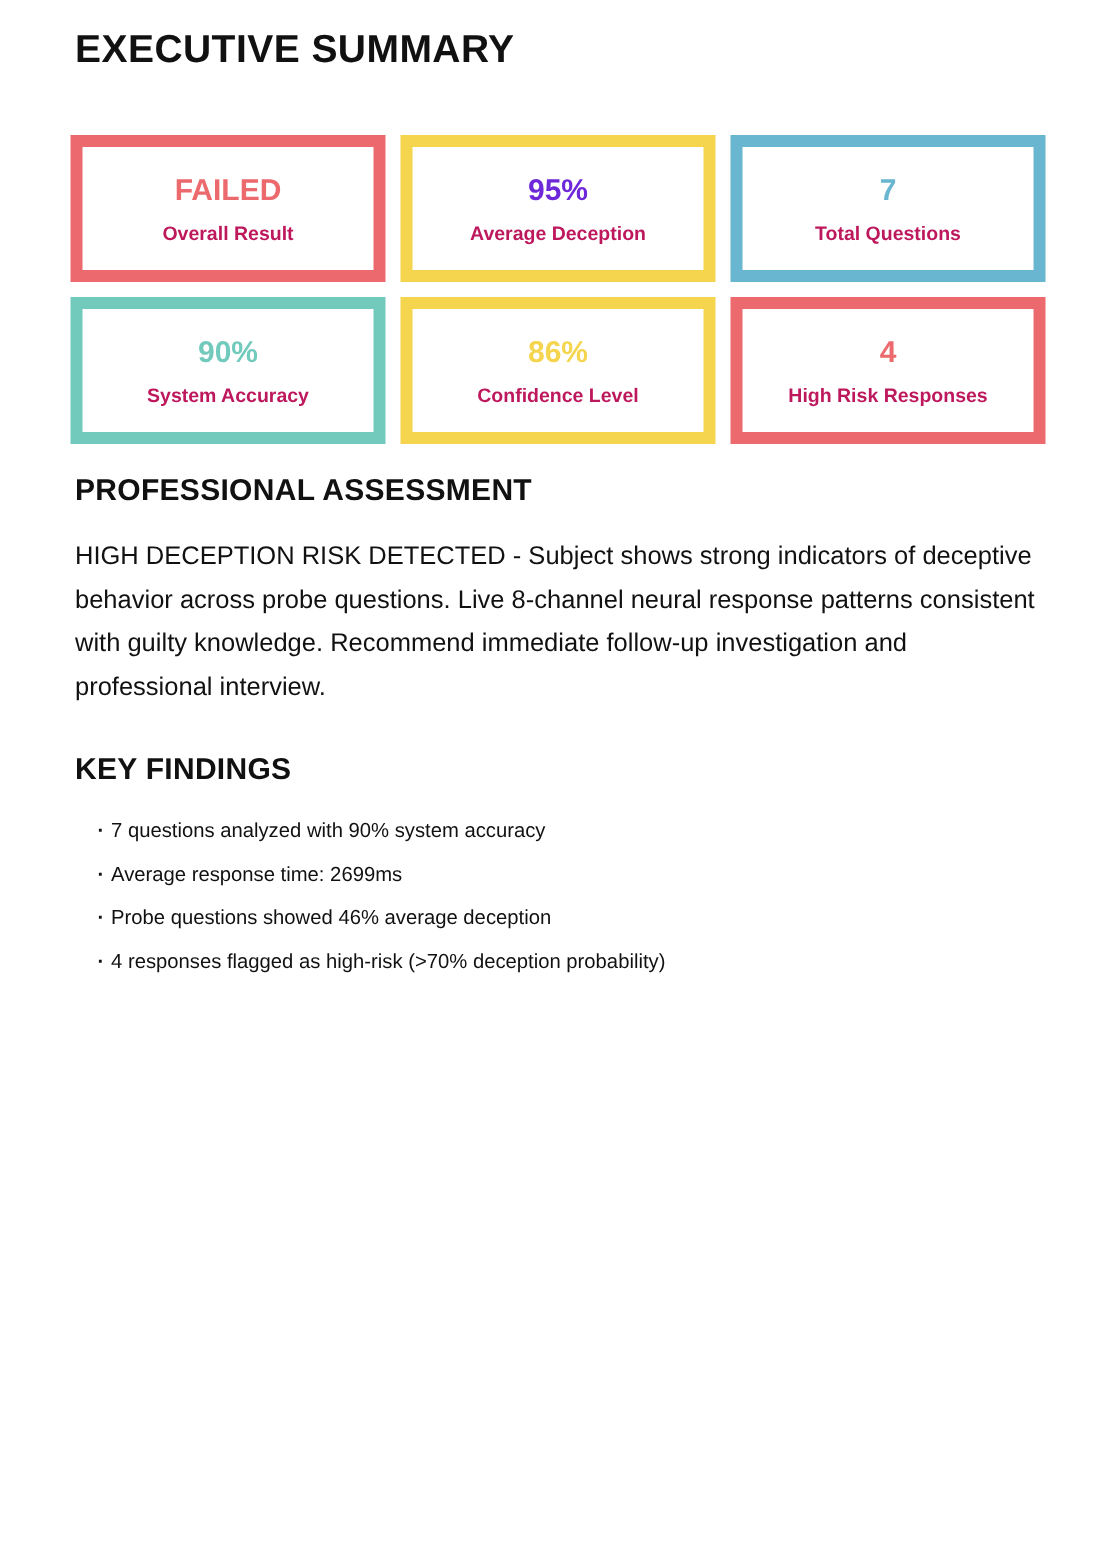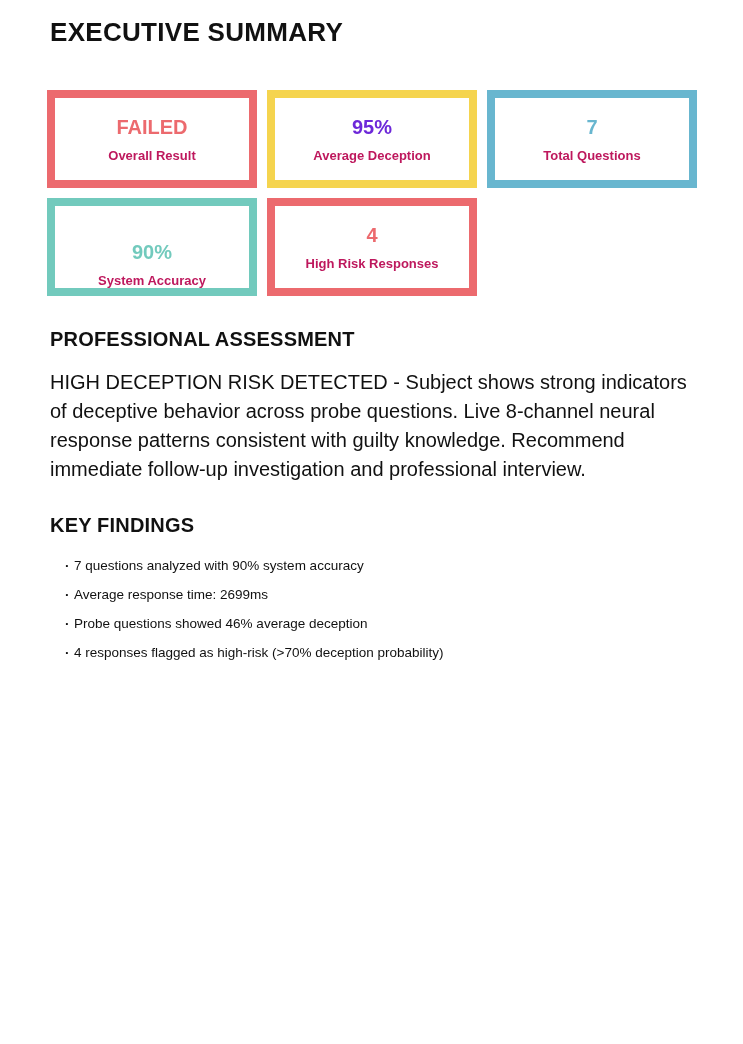--- a/index.html
+++ b/index.html
@@ -54,25 +54,25 @@
     font-weight: bold;
     color: #be185d;
   }
   .section-heading {
     margin: 0 0 0 3px;
     font-size: 20px;
     font-weight: bold;
     letter-spacing: 0.2px;
     color: #111111;
   }
-  .assessment-heading { margin-top: 32px; }
+  .assessment-heading { margin-top: 20px; }
   .assessment-body {
     margin: 17px 0 0 3px;
     width: 648px;
-    font-size: 20px;
+    font-size: 17px;
     line-height: 29px;
     font-weight: normal;
     color: #111111;
   }
   .findings-heading { margin-top: 30px; }
   .findings-list {
     list-style: none;
     margin: 21px 0 0 3px;
     padding: 0;
   }
@@ -114,23 +114,27 @@
         <div class="stat-label">Overall Result</div>
       </div>
       <div class="stat-card" style="border-color: rgb(245, 212, 78);">
         <div class="stat-value" style="color: #6d28d9;">95%</div>
         <div class="stat-label">Average Deception</div>
       </div>
       <div class="stat-card" style="border-color: rgb(104, 182, 207);">
         <div class="stat-value" style="color: rgb(104, 182, 207);">7</div>
         <div class="stat-label">Total Questions</div>
       </div>
-      <div class="stat-card" style="border-color: rgb(114, 202, 189); justify-content: flex-end;">
+      <div class="stat-card" style="border-color: rgb(114, 202, 189);">
         <div class="stat-value" style="color: rgb(114, 202, 189);">90%</div>
         <div class="stat-label">System Accuracy</div>
+      </div>
+      <div class="stat-card" style="border-color: rgb(245, 212, 78);">
+        <div class="stat-value" style="color: rgb(245, 212, 78);">86%</div>
+        <div class="stat-label">Confidence Level</div>
       </div>
       <div class="stat-card" style="border-color: rgb(236, 106, 110);">
         <div class="stat-value" style="color: rgb(236, 106, 110);">4</div>
         <div class="stat-label">High Risk Responses</div>
       </div>
     </div>
 
     <h2 class="section-heading assessment-heading">PROFESSIONAL ASSESSMENT</h2>
     <p class="assessment-body">HIGH DECEPTION RISK DETECTED - Subject shows strong indicators of deceptive behavior across probe questions. Live 8-channel neural response patterns consistent with guilty knowledge. Recommend immediate follow-up investigation and professional interview.</p>
 

